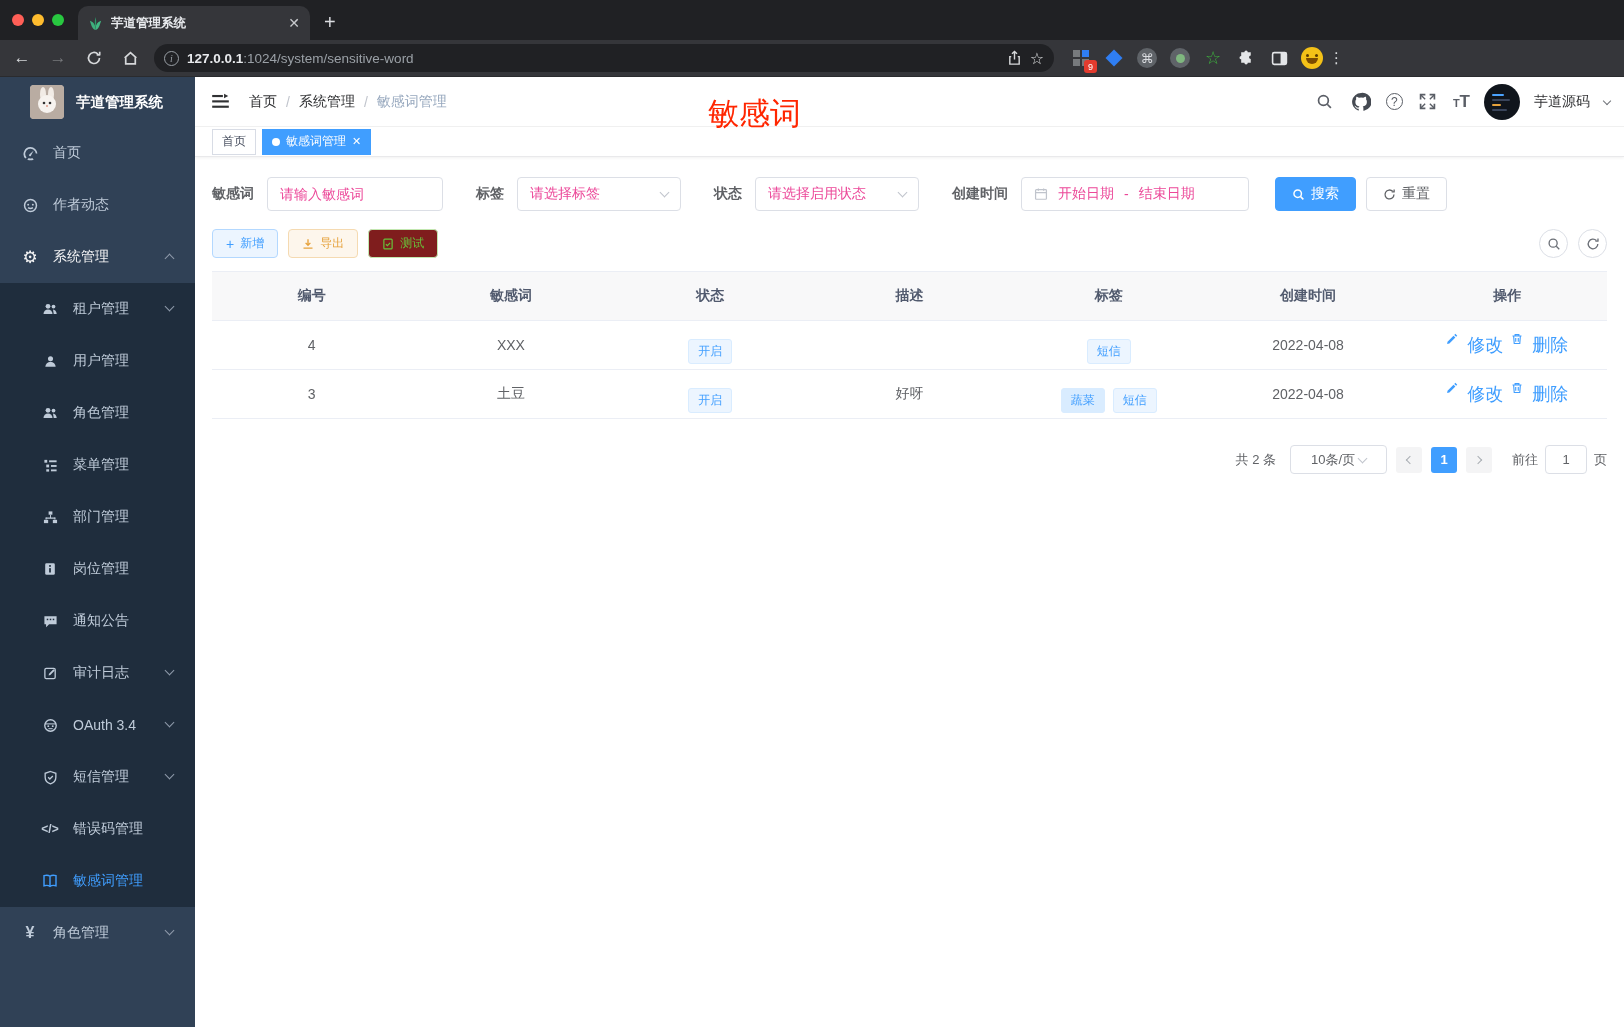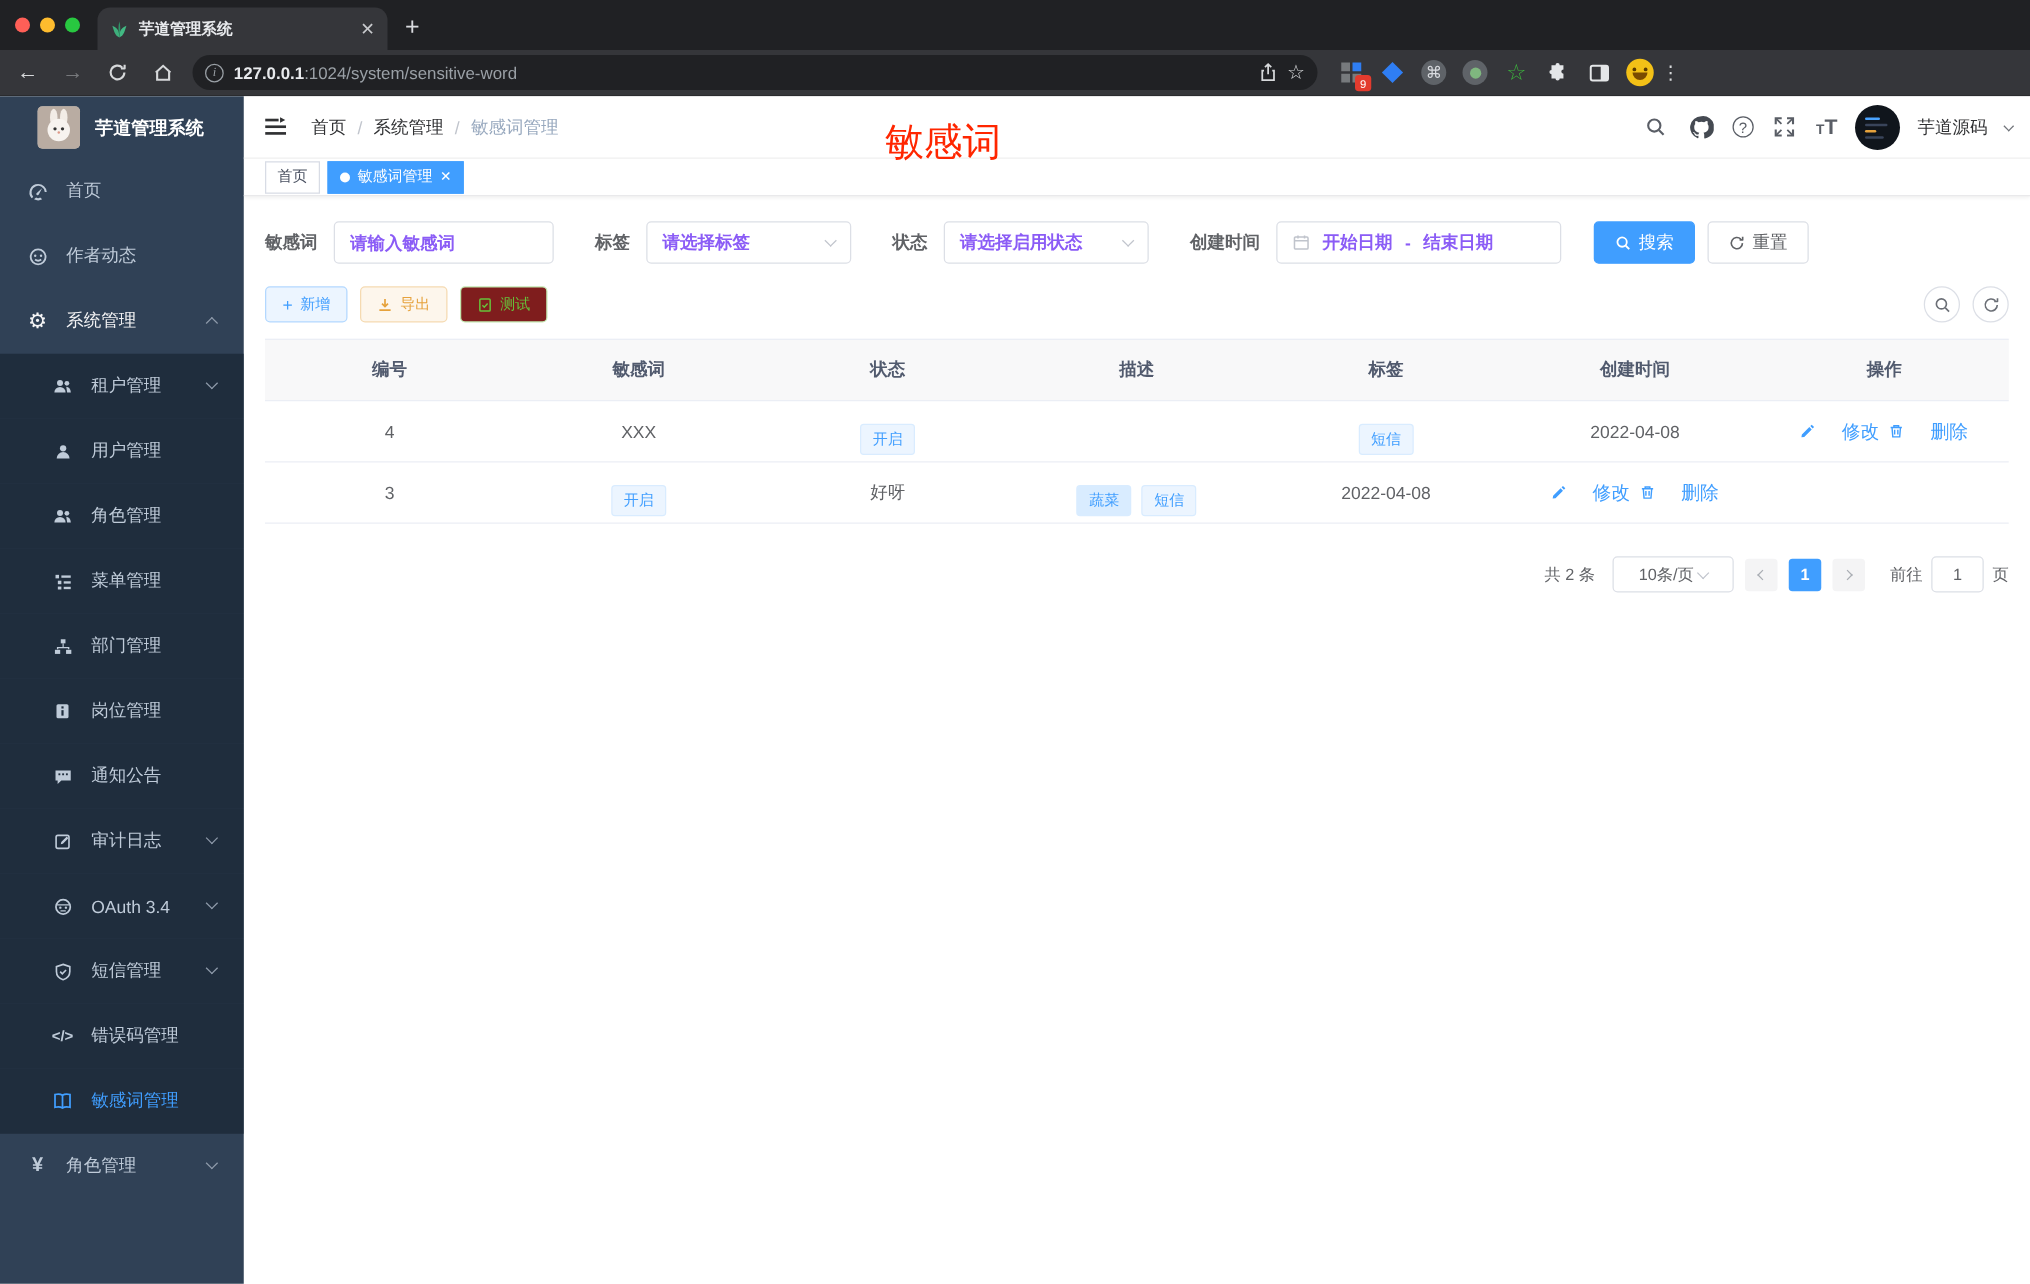--- a/index.html
+++ b/index.html
@@ -71,41 +71,41 @@
   .tv-tab.active { background:#409eff; border-color:#409eff; color:#fff; }
   .tv-dot { width:8px; height:8px; border-radius:50%; background:#fff; }
   .tv-x { font-size:11px; }
 
   .content { padding:20px 17px 0 17px; }
   .filters { display:flex; align-items:center; }
   .f-label { font-size:14px; font-weight:bold; color:#606266; margin-right:13px; white-space:nowrap; }
   .f-gap { margin-left:33px; }
   .inputbox { height:34px; border:1px solid #dcdfe6; border-radius:4px; background:#fff; display:flex; align-items:center; padding:0 12px; font-size:14px; color:#606266; position:relative; }
   .inputbox input { border:none; outline:none; width:100%; font-size:14px; color:#606266; font-family:inherit; }
-  .inputbox input::placeholder, .ph { color:#8b5cf6;font-weight:bold; }
+  .inputbox input::placeholder, .ph { color:#ec4899; }
   .sel-chev { width:7px; height:7px; border-right:1.3px solid #c0c4cc; border-bottom:1.3px solid #c0c4cc; transform:rotate(45deg); margin-top:-3px; }
   .btn { height:34px; border-radius:4px; display:inline-flex; align-items:center; justify-content:center; gap:6px; font-size:14px; padding:0 16px; border:1px solid #dcdfe6; background:#fff; color:#606266; cursor:pointer; }
   .btn-primary { background:#409eff; border-color:#409eff; color:#fff; }
   .btn-sm { height:29px; font-size:12px; padding:0 13px; }
   .btn-plain-primary { background:#ecf5ff; border-color:#b3d8ff; color:#409eff; }
   .btn-plain-warning { background:#fdf6ec; border-color:#f5dab1; color:#e6a23c; }
   .btn-plain-success { background:#7f1d1d; border-color:#c2e7b0; color:#67c23a; }
   .actions { margin-top:18px; display:flex; gap:10px; align-items:center; }
   .circle-btns { margin-left:auto; display:flex; gap:10px; }
   .c-btn { width:29px; height:29px; border-radius:50%; border:1px solid #dcdfe6; background:#fff; color:#6b6f76; display:flex; align-items:center; justify-content:center; }
 
   .table { margin-top:13px; width:1395px; border-bottom:1px solid #ebeef5; font-size:14px; }
   .t-head, .t-row { display:grid; grid-template-columns:repeat(7,1fr); }
   .t-head { background:#f8f8f9; border-top:1px solid #ebeef5; }
   .t-head .cell { font-weight:bold; color:#515a6e; }
   .cell { height:48px; display:flex; align-items:center; justify-content:center; color:#606266; gap:8px; }
   .t-row { border-top:1px solid #ebeef5; }
   .tag { height:25px; padding:0 9px; display:inline-flex; align-items:center; border-radius:3px; background:#ecf5ff; border:1px solid #d9ecff; color:#409eff; font-size:12px;margin-top:12px; }
   .tag.deep { background:#d9ecff; border-color:#d9ecff; }
-  .op-link { color:#409eff; font-size:15px; display:inline-flex; align-items:center; gap:21px; cursor:pointer; }
+  .op-link { color:#409eff; font-size:18px; display:inline-flex; gap:9px; cursor:pointer; }
 
   .pager { margin-top:26px; width:1395px; display:flex; justify-content:flex-end; align-items:center; gap:0; font-size:13px; color:#606266; }
   .total { margin-right:14px; }
   .size-sel { width:97px; height:29px; border:1px solid #dcdfe6; border-radius:4px; display:flex; align-items:center; justify-content:space-between; padding:0 20px; color:#606266; }
   .pg-btn { width:26px; height:26px; border-radius:3px; background:#f4f4f5; display:flex; align-items:center; justify-content:center; margin-left:9px; }
   .pg-btn .chv { width:6px; height:6px; border-right:1.4px solid #a9adb3; border-bottom:1.4px solid #a9adb3; }
   .chv.left { transform:rotate(135deg); margin-left:2px; }
   .chv.right { transform:rotate(-45deg); margin-right:2px; }
   .pg-num { width:26px; height:26px; border-radius:3px; background:#409eff; color:#fff; display:flex; align-items:center; justify-content:center; margin-left:9px; font-weight:bold; }
   .goto { margin-left:20px; display:flex; align-items:center; gap:7px; }
@@ -556,20 +556,21 @@
                     <path d="M2 4h12M5.5 4V2.2h5V4M3.5 4l.8 10h7.4l.8-10M6.3 6.5v5M9.7 6.5v5"></path>
                   </svg>
                 </span>
               <span>删除</span>
             </span>
           </span>
         </div>
 
         <div class="t-row">
           <span class="cell">3</span>
+          <span class="cell">土豆</span>
           <span class="cell">
               <span class="tag">开启</span>
             </span>
           <span class="cell">好呀</span>
           <span class="cell">
             <span class="tag deep">蔬菜</span>
             <span class="tag">短信</span>
           </span>
           <span class="cell">2022-04-08</span>
           <span class="cell">

